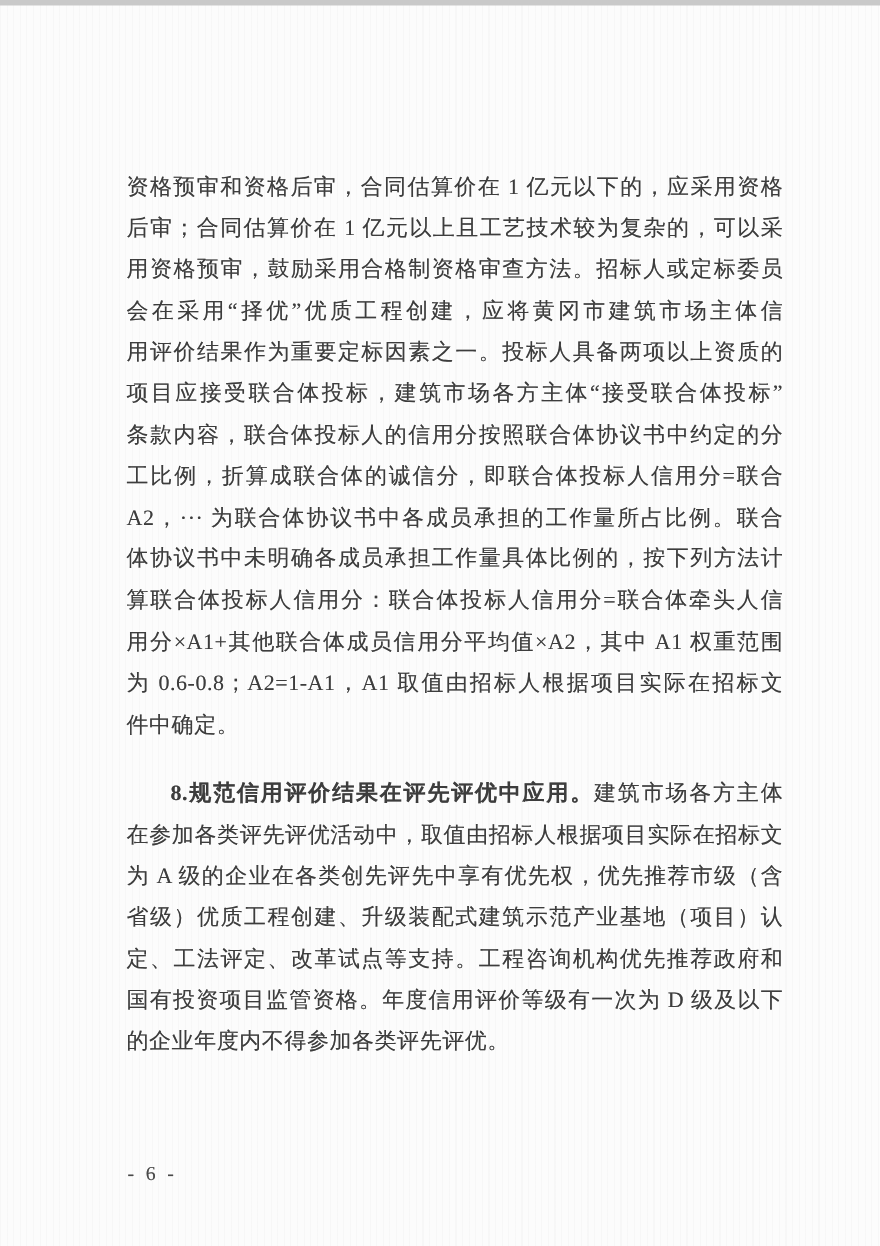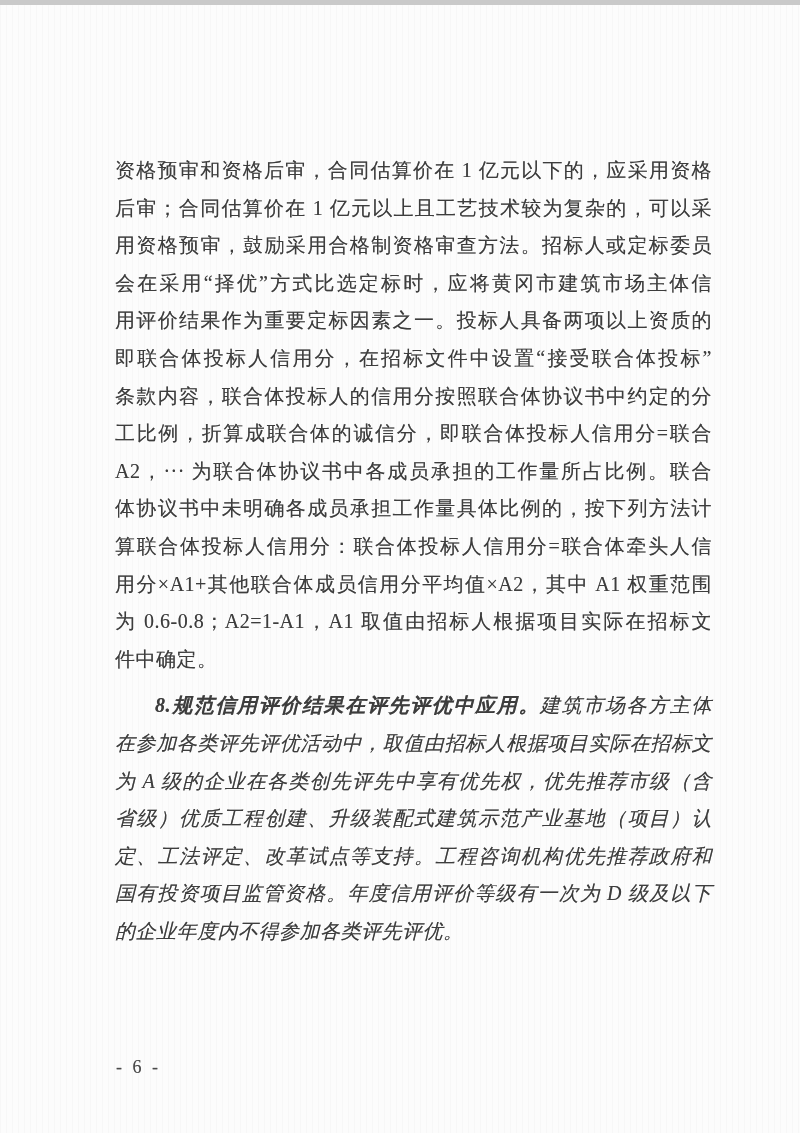--- a/index.html
+++ b/index.html
@@ -28,21 +28,21 @@
     width: 800px; height: 5px;
     background: #c9c9c9;
   }
   .textblock {
     position: absolute;
     left: 115px;
     top: 152px;
     width: 597px;
   }
   .para { margin: 0; padding: 0; }
-  .para2 { margin-top: 9px; font-style: italic; }
+  .para2 { margin-top: 25px; }
   .line {
     display: block;
     height: 37.6px;
     line-height: 37.6px;
     font-size: 20px;
     letter-spacing: 0.5px;
     text-align: justify;
     text-align-last: justify;
     white-space: normal;
     text-shadow: 0 0 0.6px rgba(70,70,70,0.55);
@@ -72,23 +72,23 @@
 <div class="page">
 
   <div class="top-strip"></div>
 
   <div class="textblock">
 
     <div class="para">
       <div class="line">资格预审和资格后审，合同估算价在 1 亿元以下的，应采用资格</div>
       <div class="line">后审；合同估算价在 1 亿元以上且工艺技术较为复杂的，可以采</div>
       <div class="line">用资格预审，鼓励采用合格制资格审查方法。招标人或定标委员</div>
-      <div class="line">会在采用“择优”方式比选定标时，应将黄冈市建筑市场主体信</div>
+      <div class="line">会在采用“择优”优质工程创建，应将黄冈市建筑市场主体信</div>
       <div class="line">用评价结果作为重要定标因素之一。投标人具备两项以上资质的</div>
-      <div class="line">即联合体投标人信用分，在招标文件中设置“接受联合体投标”</div>
+      <div class="line">项目应接受联合体投标，建筑市场各方主体“接受联合体投标”</div>
       <div class="line">条款内容，联合体投标人的信用分按照联合体协议书中约定的分</div>
       <div class="line">工比例，折算成联合体的诚信分，即联合体投标人信用分=联合</div>
       <div class="line">A2，··· 为联合体协议书中各成员承担的工作量所占比例。联合</div>
       <div class="line">体协议书中未明确各成员承担工作量具体比例的，按下列方法计</div>
       <div class="line">算联合体投标人信用分：联合体投标人信用分=联合体牵头人信</div>
       <div class="line">用分×A1+其他联合体成员信用分平均值×A2，其中 A1 权重范围</div>
       <div class="line">为 0.6-0.8；A2=1-A1，A1 取值由招标人根据项目实际在招标文</div>
       <div class="line line-end">件中确定。</div>
     </div>
 

